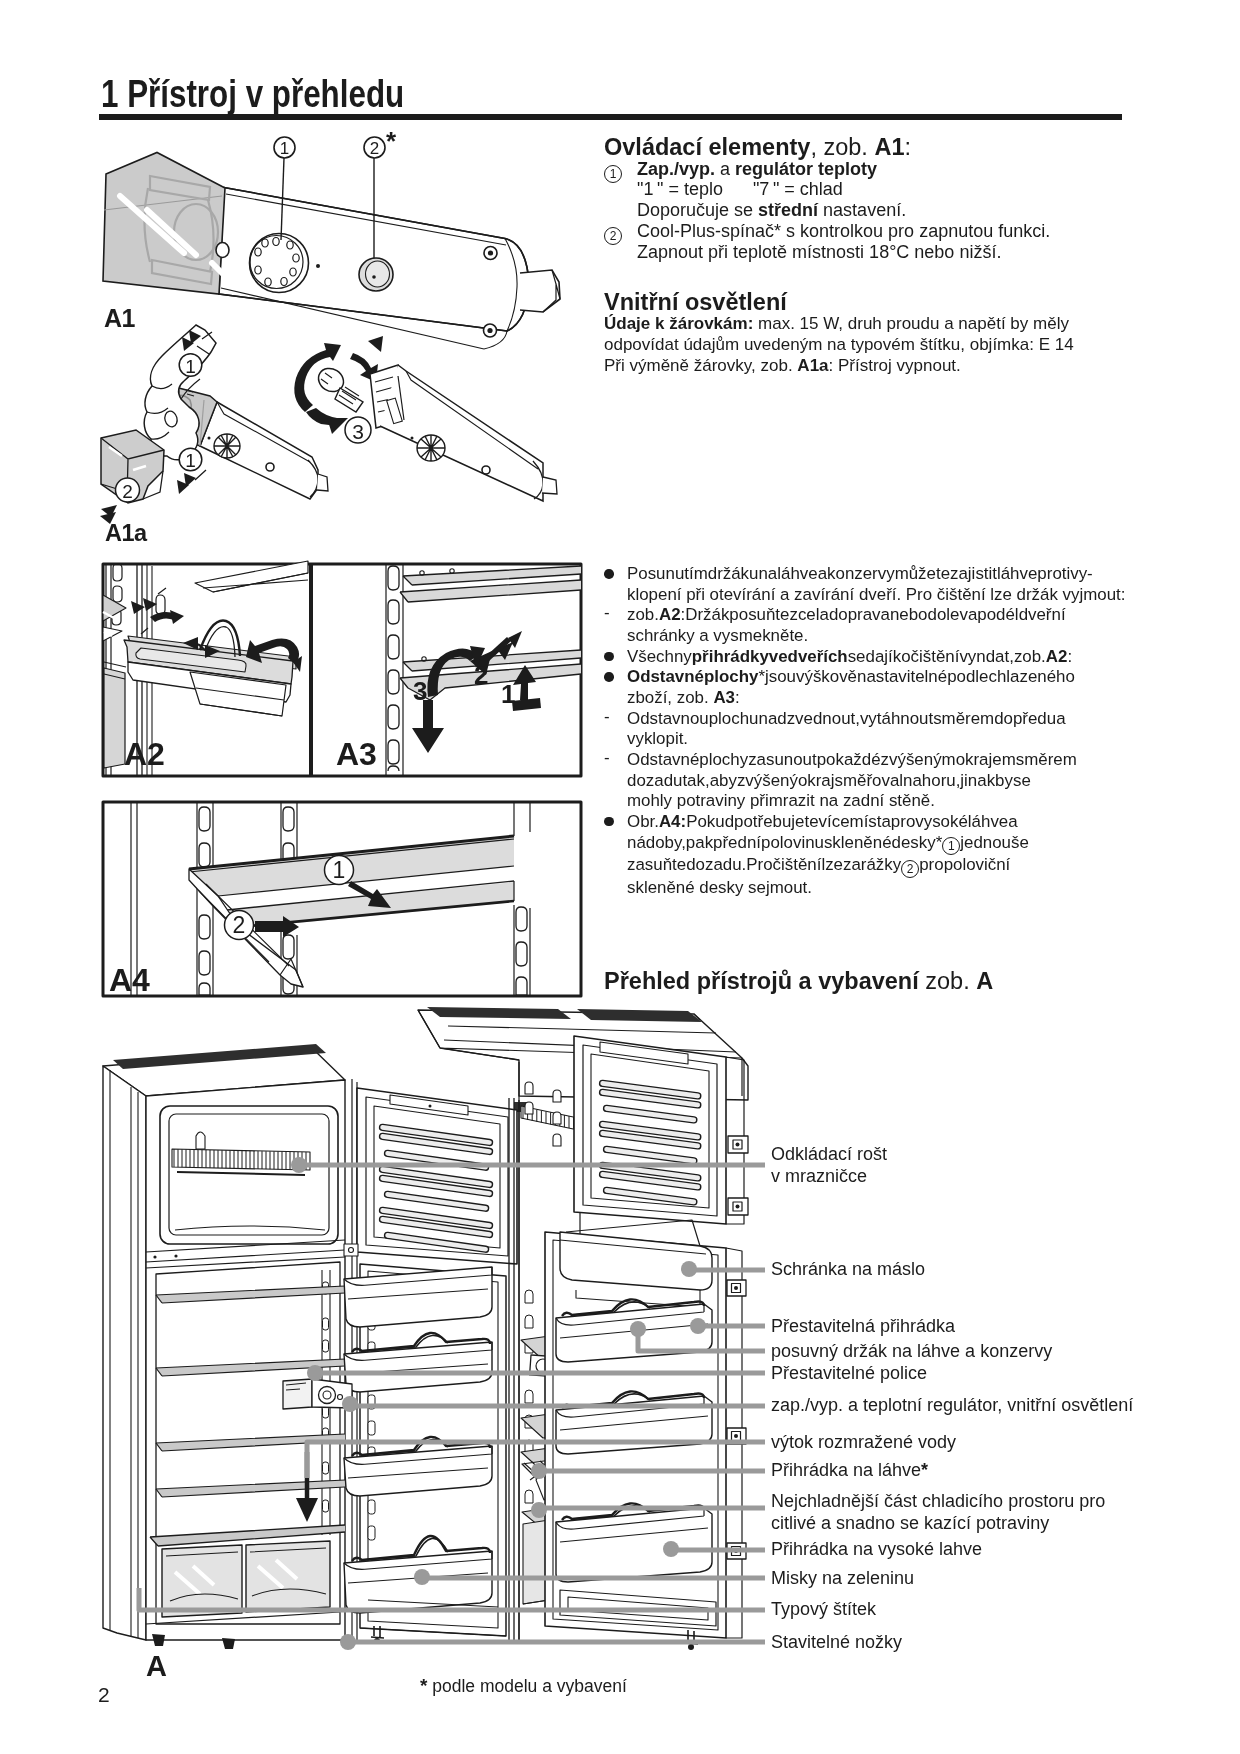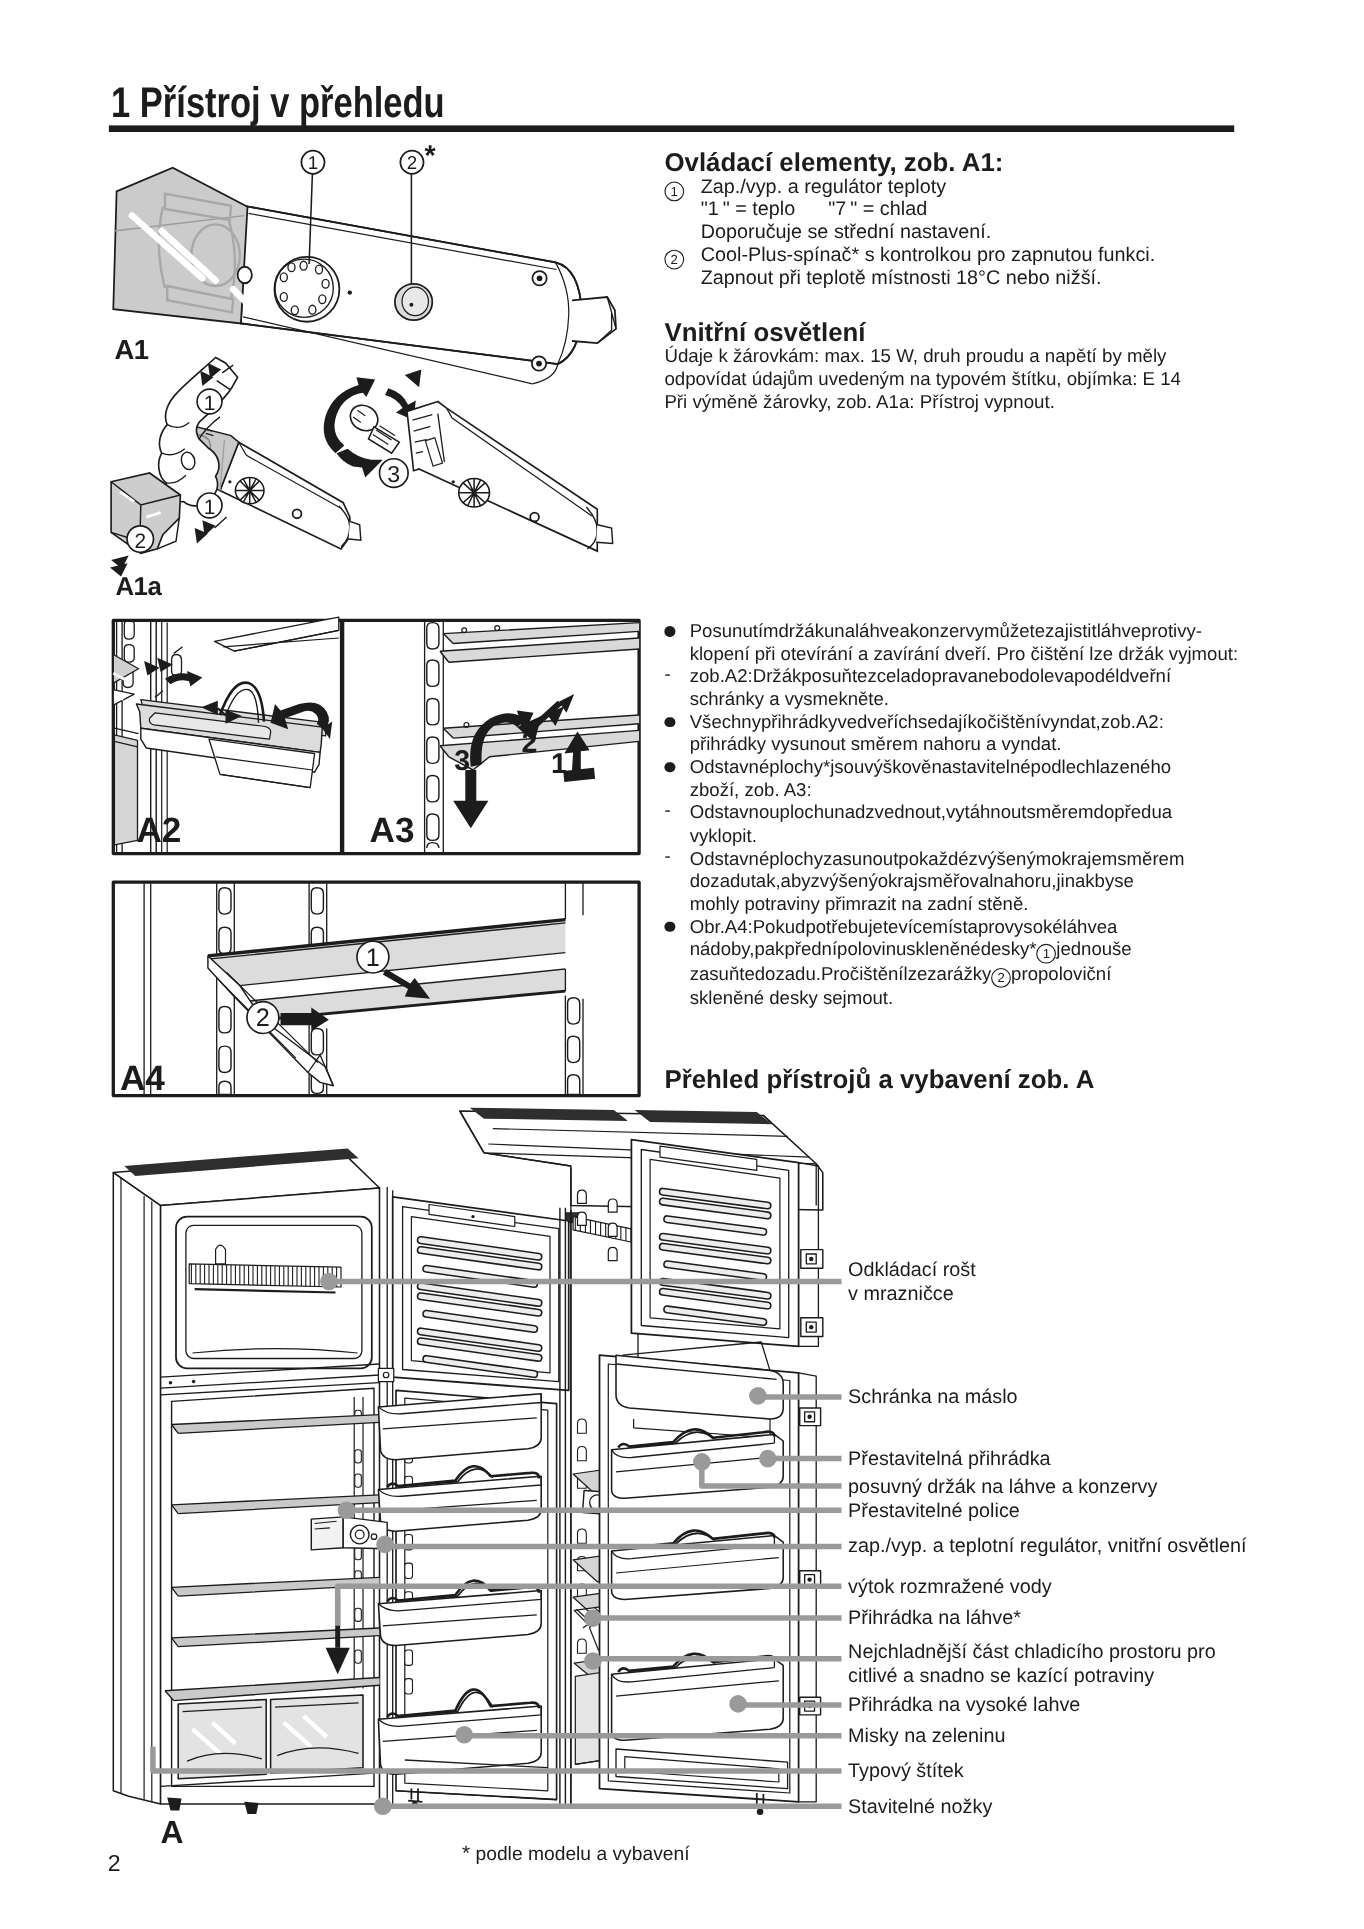--- a/index.html
+++ b/index.html
@@ -1,22 +1,22 @@
 <!DOCTYPE html>
 <html lang="cs"><head>
 <meta charset="utf-8">
 <style>
   html,body{margin:0;padding:0}
   body{width:1240px;height:1754px;position:relative;background:#fff;color:#1c1c1c;
        font-family:"Liberation Sans",sans-serif;overflow:hidden}
   .abs{position:absolute}
   .h1{font-size:39px;font-weight:bold;transform:scaleX(0.804);transform-origin:0 0;white-space:nowrap}
   .h2{font-size:23.5px;font-weight:bold;white-space:nowrap}
-  .h2 .n{font-weight:bold}
-  .b{font-weight:normal}
+  .h2 .n{font-weight:normal}
+  .b{font-weight:bold}
   .t1{font-size:18px;line-height:20.4px}
   .t2{font-size:17px;line-height:20.8px}
   .t3{font-size:16.9px;line-height:20.65px}
   .num{display:inline-block;width:16px;height:16px;border:1.3px solid #1c1c1c;border-radius:50%;
        font-size:12px;line-height:16.4px;text-align:center;font-weight:normal;vertical-align:-2.6px;
        background:#fff;letter-spacing:0}
   .item{position:relative;padding-left:23px}
   .item>.mark{position:absolute;left:0;top:0}
   .bull{display:inline-block;width:9.5px;height:9.5px;border-radius:50%;background:#1c1c1c;margin-top:5px}
   .fl{display:flex;white-space:nowrap}
@@ -87,21 +87,20 @@
         <span class="b">ve</span>
         <span class="b">dveřích</span>
         <span>se</span>
         <span>dají</span>
         <span>k</span>
         <span>očištění</span>
         <span>vyndat,</span>
         <span>zob.</span>
         <span><span class="b">A2</span>:</span>
       </div>
-    <div>přihrádky vysunout směrem nahoru a vyndat.</div>
   </div>
   <div class="item">
       <span class="mark bull"></span>
     <div class="fl" style="width:484px">
         <span class="b">Odstavné</span>
         <span><span class="b">plochy</span>*</span>
         <span>jsou</span>
         <span>výškově</span>
         <span>nastavitelné</span>
         <span>podle</span>

